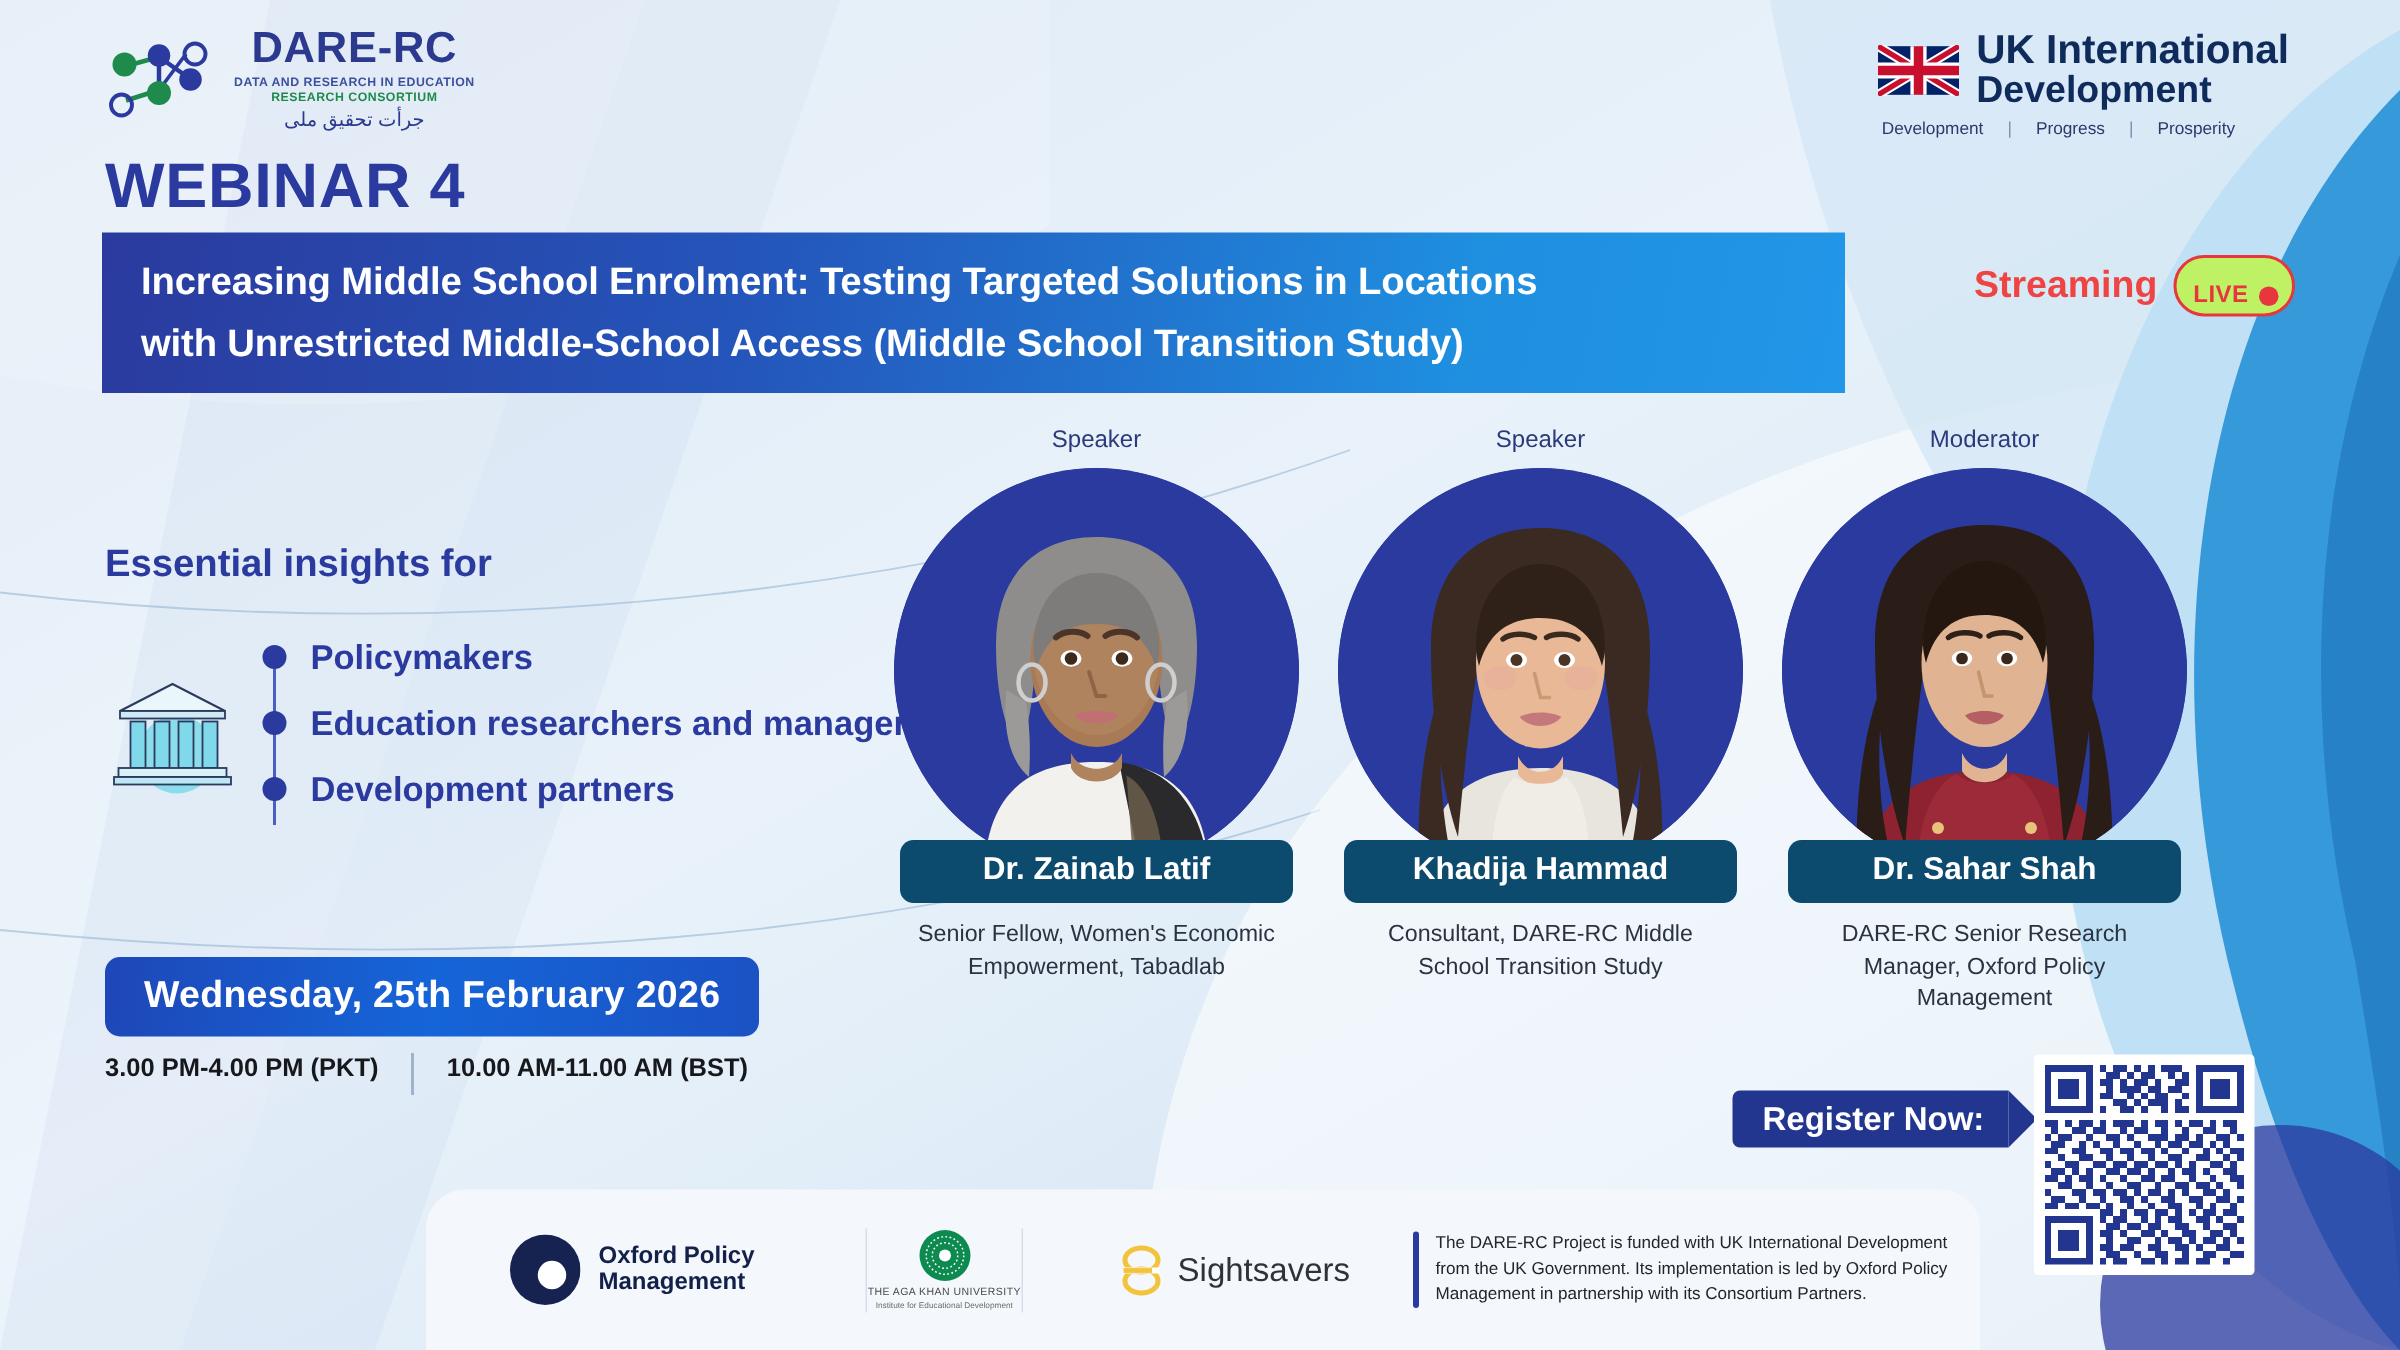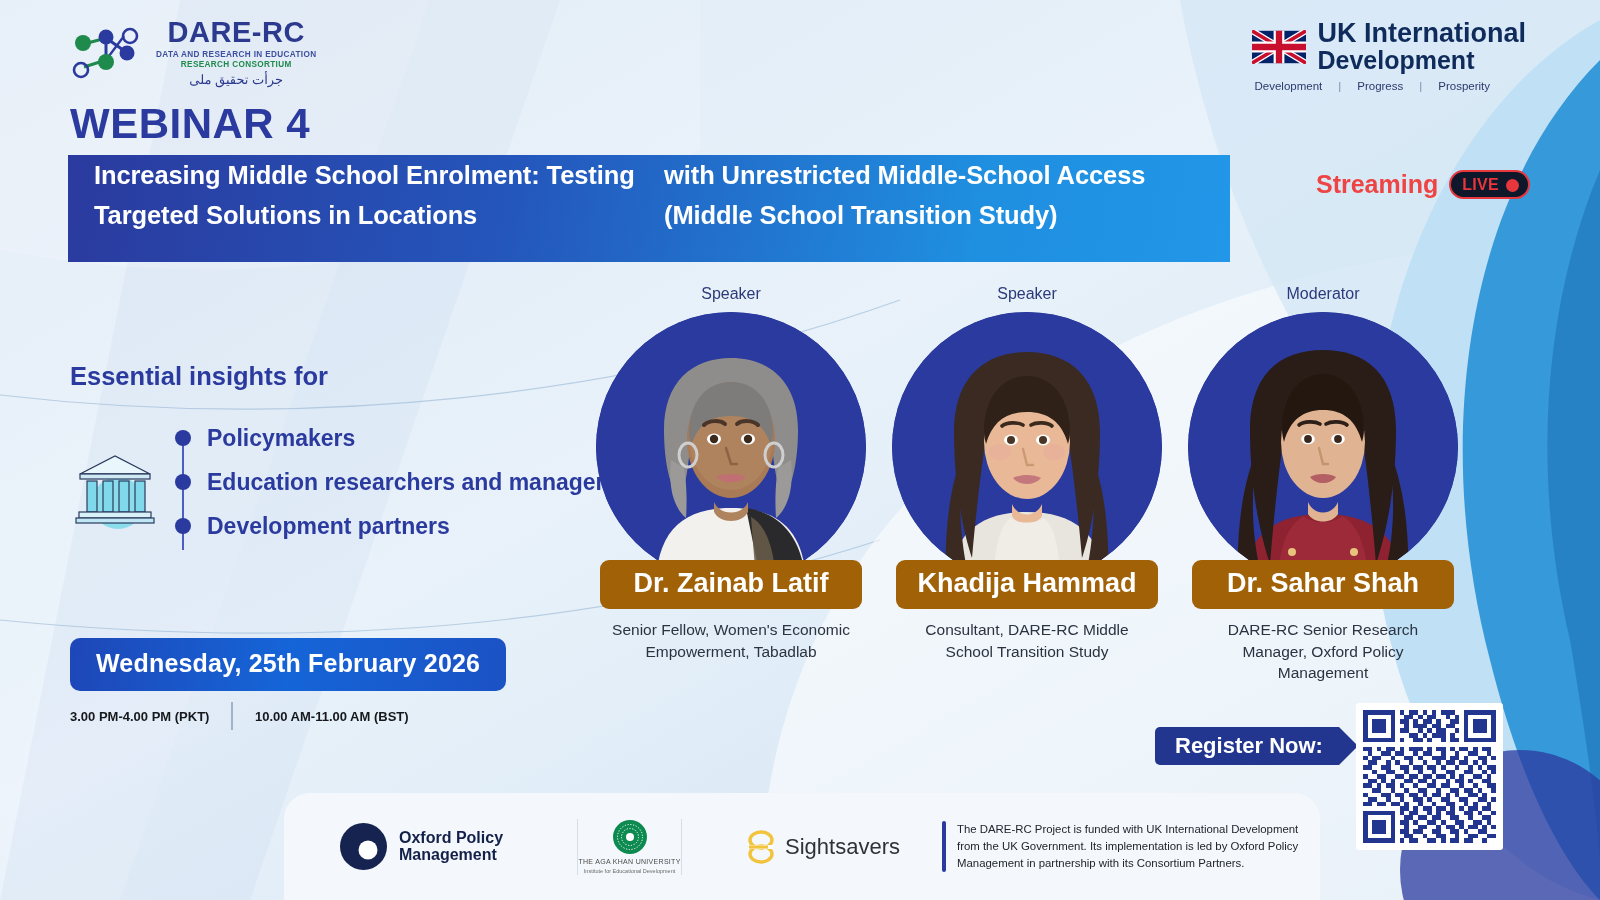--- a/index.html
+++ b/index.html
@@ -55,39 +55,39 @@
   .webinar-no {
     position: absolute; left: 70px; top: 100px; z-index: 5;
     font-size: 42px; font-weight: bold; color: #2b3a9e;
     letter-spacing: .5px;
   }
 
   
   .title-banner {
     position: absolute; left: 68px; top: 155px; width: 1162px; height: 107px;
     background: linear-gradient(100deg, #2b3a9e 0%, #2456bb 38%, #1f8fe0 78%, #2296e8 100%);
-    display: flex; flex-direction: row; justify-content: center;
+    display: flex; flex-direction: column; justify-content: center;
     padding: 0 26px; z-index: 5;
   }
   .title-banner .line {
     color: #fff; font-size: 25.5px; font-weight: bold; line-height: 1.58;
     letter-spacing: -.1px;
   }
 
   
   .streaming {
     position: absolute; right: 70px; top: 170px; z-index: 6;
     display: flex; flex-direction: column; align-items: flex-end; gap: 8px;
   }
   .stream-row1 { display: flex; align-items: center; gap: 11px; }
   .stream-label { font-size: 25px; font-weight: bold; color: #ef4444; }
   .live-badge {
     display: flex; align-items: center; gap: 7px;
     border: 2px solid #e8373c; border-radius: 999px;
-    padding: 4px 9px 3px 11px; background: #0f172a;
+    padding: 16px 9px 3px 11px; background: #bef264;
   }
   .live-text { font-size: 16px; font-weight: bold; color: #e8373c; letter-spacing: .3px; }
   .live-dot { width: 13px; height: 13px; border-radius: 50%; background: #e8373c; }
   .stream-row2 { display: flex; align-items: center; gap: 8px; }
   .soc { width: 30px; height: 30px; border-radius: 50%; flex: 0 0 auto; }
   .handle { font-size: 25px; font-weight: bold; color: #16181c; margin-left: 3px; }
 
   
   .insights-head {
     position: absolute; left: 70px; top: 362px; z-index: 5;
@@ -109,41 +109,41 @@
 
   
   .date-pill {
     position: absolute; left: 70px; top: 638px; z-index: 5;
     background: linear-gradient(95deg, #1e47b8 0%, #1565d8 50%, #1b52c4 100%);
     border-radius: 10px; padding: 11px 26px 13px;
     color: #fff; font-size: 25px; font-weight: bold; letter-spacing: .2px;
   }
   .times {
     position: absolute; left: 70px; top: 702px; z-index: 5;
-    display: flex; align-items: center; gap: 22px;
-    font-size: 13px; font-weight: bold; color: #16181c;
+    display: flex; gap: 22px;
+    font-size: 17px; font-weight: bold; color: #16181c;
   }
   .time-sep { width: 1.5px; height: 28px; background: #9fb3cc; }
 
   
   .speakers {
     position: absolute; left: 596px; top: 285px; z-index: 5;
     display: flex; gap: 26px;
   }
   .spk { width: 270px; display: flex; flex-direction: column; align-items: center; }
   .spk-role { font-size: 16px; color: #2b3a7a; margin-bottom: 9px; }
   .spk-photo {
     width: 270px; height: 270px; border-radius: 50%;
     background: #2b3a9e; position: relative; overflow: hidden;
   }
   .spk-photo svg { position: absolute; inset: 0; width: 100%; height: 100%; }
   .spk-name {
     margin-top: -22px; width: 262px; z-index: 3;
-    background: #a16207; border-radius: 9px;
-    color: #fff; font-size: 27px; font-weight: bold;
+    background: #0c4a6e; border-radius: 9px;
+    color: #fff; font-size: 21px; font-weight: bold;
     text-align: center; padding: 8px 4px 10px;
   }
   .spk-title {
     margin-top: 10px; font-size: 15.5px; color: #2c3340;
     text-align: center; line-height: 1.4; width: 250px;
   }
 
   
   .register {
     position: absolute; left: 1155px; top: 727px; z-index: 6;

